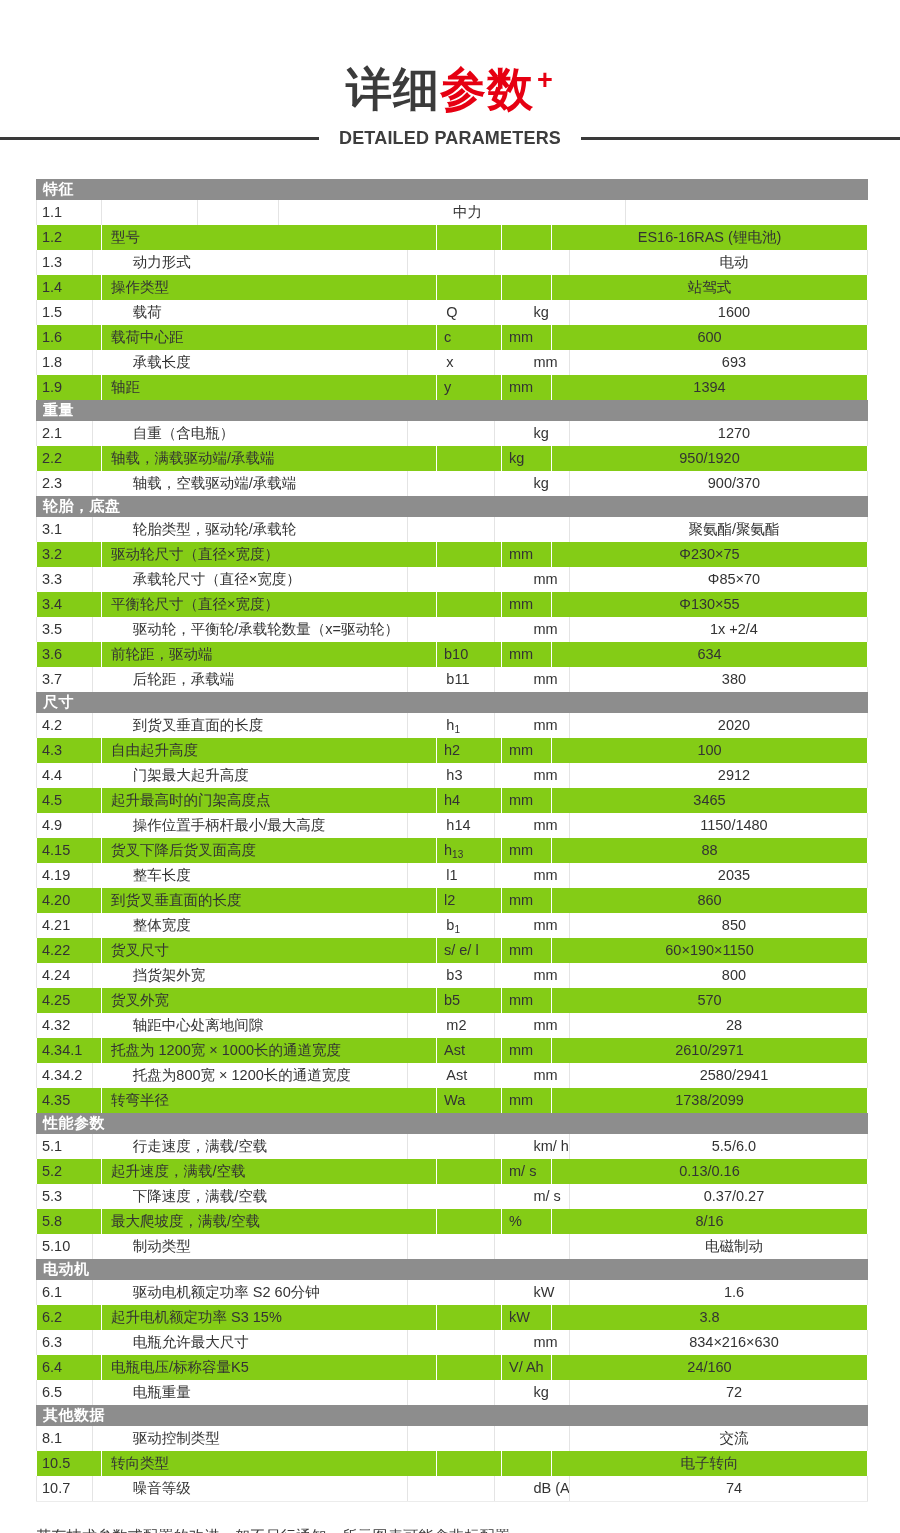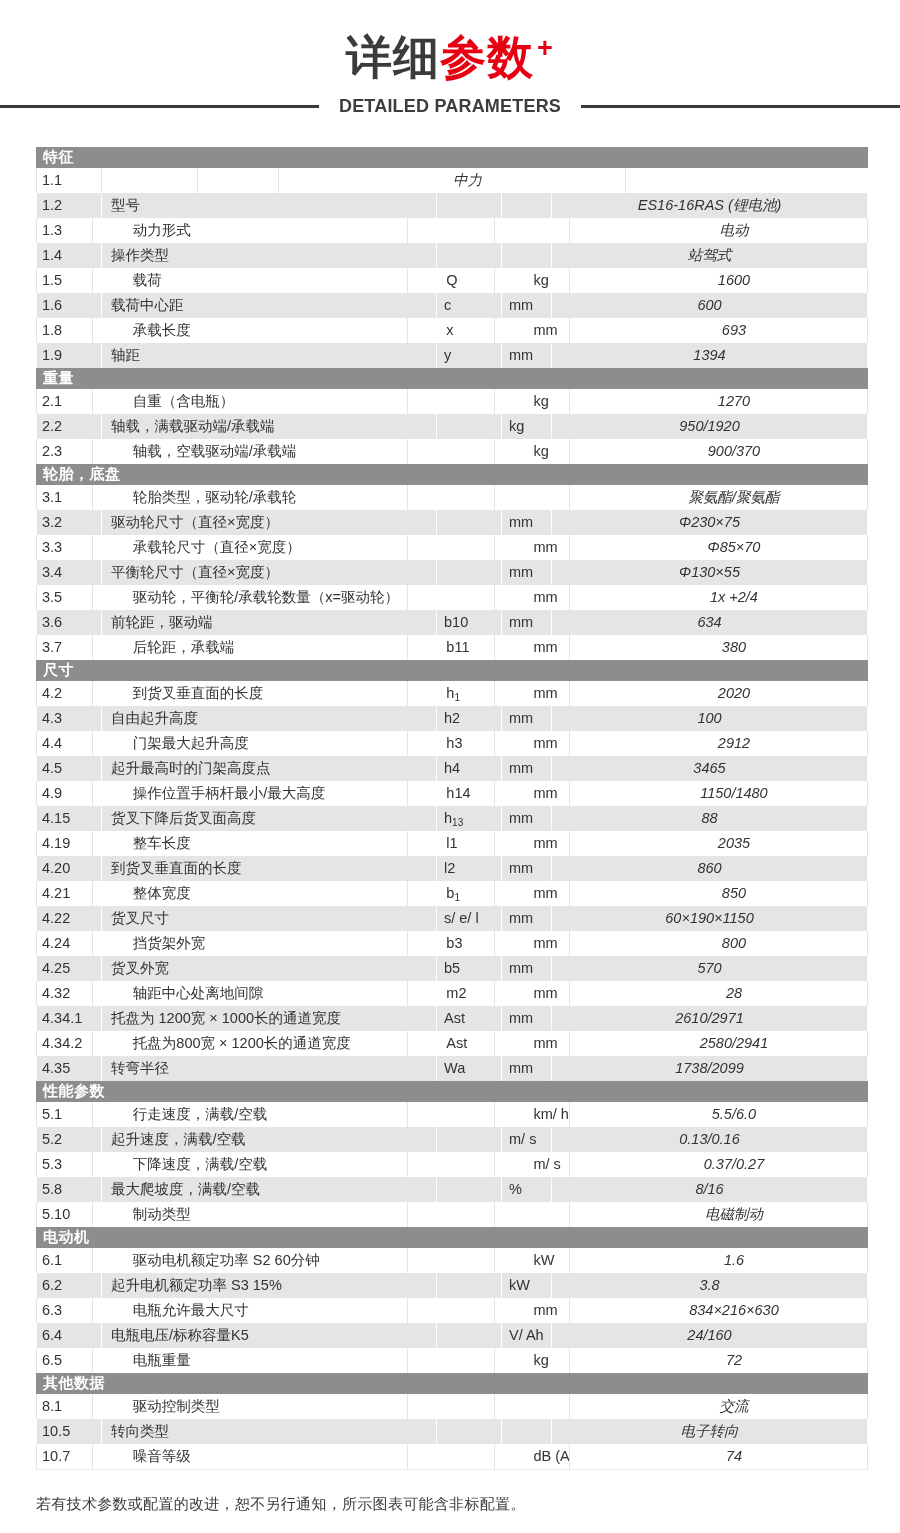--- a/index.html
+++ b/index.html
@@ -14,20 +14,21 @@
 
   
   .title {
     padding-top: 32px;
     text-align: center;
     font-size: 46px;
     font-weight: bold;
     line-height: 1.12;
     letter-spacing: 1px;
     white-space: nowrap;
+    margin-top: 32px;
   }
   .title .t-main   { color: #3b3b3b; }
   .title .t-accent { color: #e60012; }
   .title sup {
     font-size: 27px;
     font-weight: bold;
     color: #e60012;
     vertical-align: 16px;
     margin-left: 3px;
   }
@@ -61,36 +62,36 @@
     padding-left: 7px;
   }
   .sec-header span {
     color: #ffffff;
     font-size: 15px;
     font-weight: bold;
     letter-spacing: 0.5px;
   }
   .row { display: flex; height: 25px; }
   .row.odd  { --bc: #e4e4e4; background: #ffffff; gap: 31px; }
-  .row.even { --bc: #ffffff; background: #e5e5e5; }
+  .row.even { --bc: #ffffff; background: #84cc16; }
   .cell {
     display: flex;
     align-items: center;
     height: 100%;
     border-right: 1px solid var(--bc);
     font-size: 14.5px;
     color: #333333;
     white-space: nowrap;
     overflow: hidden;
   }
   .c-num  { width: 66px;  padding-left: 5px; border-left: 1px solid var(--bc); }
   .c-name { width: 335px; padding-left: 9px; }
   .c-sym  { width: 65px;  padding-left: 7px; }
   .c-unit { width: 50px;  padding-left: 7px; }
-  .c-val  { width: 316px; justify-content: center; font-style: italic; }
+  .c-val  { width: 316px; justify-content: center; }
   .c-sym sub {
     font-size: 10px;
     transform: translateY(4px);
   }
 
   
   .footnote {
     margin: 25px 36px 0;
     font-size: 15px;
     color: #3a3a3a;

